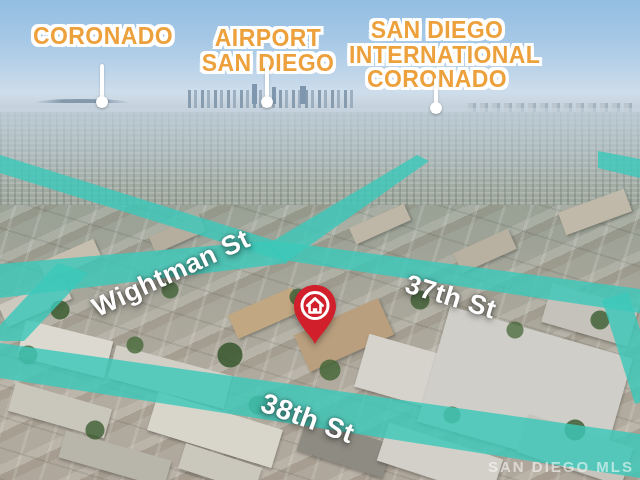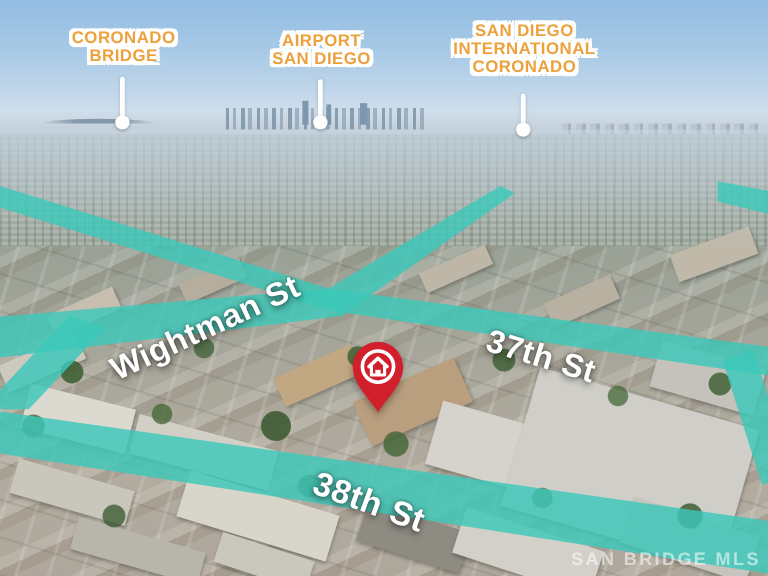--- a/index.html
+++ b/index.html
@@ -58,21 +58,21 @@
   .streets{position:absolute;left:0;top:0;z-index:5;}
   
   .street-label{position:absolute;z-index:6;color:#fff;font-weight:bold;font-size:27px;
     letter-spacing:.5px;white-space:nowrap;transform-origin:left center;
     text-shadow:0 2px 6px rgba(0,0,0,.55),0 0 3px rgba(0,0,0,.35);}
   .lbl-wightman{left:94px;top:294px;transform:rotate(-25deg);}
   .lbl-37{left:406px;top:268px;transform:rotate(17deg);}
   .lbl-38{left:262px;top:386px;transform:rotate(20deg);font-size:28px;}
   
   .poi{position:absolute;z-index:8;width:176px;text-align:center;color:#eda13d;
-    font-weight:bold;font-size:14px;line-height:1.07;letter-spacing:.4px;
+    font-weight:bold;font-size:23px;line-height:1.07;letter-spacing:.4px;
     text-shadow:-3px -3px 0 #fff,3px -3px 0 #fff,-3px 3px 0 #fff,3px 3px 0 #fff,
       -3px 0 0 #fff,3px 0 0 #fff,0 -3px 0 #fff,0 3px 0 #fff,
       -2px -2px 0 #fff,2px 2px 0 #fff,2px -2px 0 #fff,-2px 2px 0 #fff,0 0 4px #fff;}
   .poi-coronado{left:15px;top:24px;}
   .poi-downtown{left:180px;top:26px;}
   .poi-airport{left:349px;top:18px;}
   .leader{position:absolute;width:4px;background:#fff;border-radius:2px;z-index:8;
     box-shadow:0 0 3px rgba(0,0,0,.18);}
   .ld-coronado{left:100px;top:64px;height:37px;}
   .ld-downtown{left:265px;top:66px;height:35px;}
@@ -138,21 +138,20 @@
       <polygon points="598,151 640,159 640,178 598,168"></polygon>
     </g>
   </svg>
 
   <div class="street-label lbl-wightman">Wightman St</div>
   <div class="street-label lbl-37">37th St</div>
   <div class="street-label lbl-38">38th St</div>
 
   <div class="poi poi-coronado">
     <span style="display:block">CORONADO</span>
-    <span style="display:block">BRIDGE</span>
   </div>
   <div class="poi poi-downtown">
     <span style="display:block">AIRPORT</span>
     <span style="display:block">SAN DIEGO</span>
   </div>
   <div class="poi poi-airport">
     <span style="display:block">SAN DIEGO</span>
     <span style="display:block">INTERNATIONAL</span>
     <span style="display:block">CORONADO</span>
   </div>
@@ -164,14 +163,14 @@
   <div class="dot dot-airport"></div>
 
   <svg class="pin" width="46" height="62" viewBox="0 0 46 62">
     <path d="M23 1 C11 1 2 10 2 22.5 C2 31 8.5 40.5 14 47.5 C18 52.5 21.5 56.5 23 60 C24.5 56.5 28 52.5 32 47.5 C37.5 40.5 44 31 44 22.5 C44 10 35 1 23 1 Z" fill="#d1202b"></path>
     <circle cx="23" cy="21.5" r="13" fill="none" stroke="#ffffff" stroke-width="3"></circle>
     <path d="M15.5 21.5 L23 14.5 L30.5 21.5" fill="none" stroke="#ffffff" stroke-width="3" stroke-linecap="round" stroke-linejoin="round"></path>
     <path d="M17.5 20.5 V28.5 H28.5 V20.5" fill="none" stroke="#ffffff" stroke-width="2.6" stroke-linejoin="round"></path>
     <rect x="20.8" y="24.2" width="4.4" height="4.6" fill="#ffffff"></rect>
   </svg>
 
-  <div class="watermark">SAN BRIDGE MLS</div>
+  <div class="watermark">SAN DIEGO MLS</div>
 </div>
 
 </body></html>

